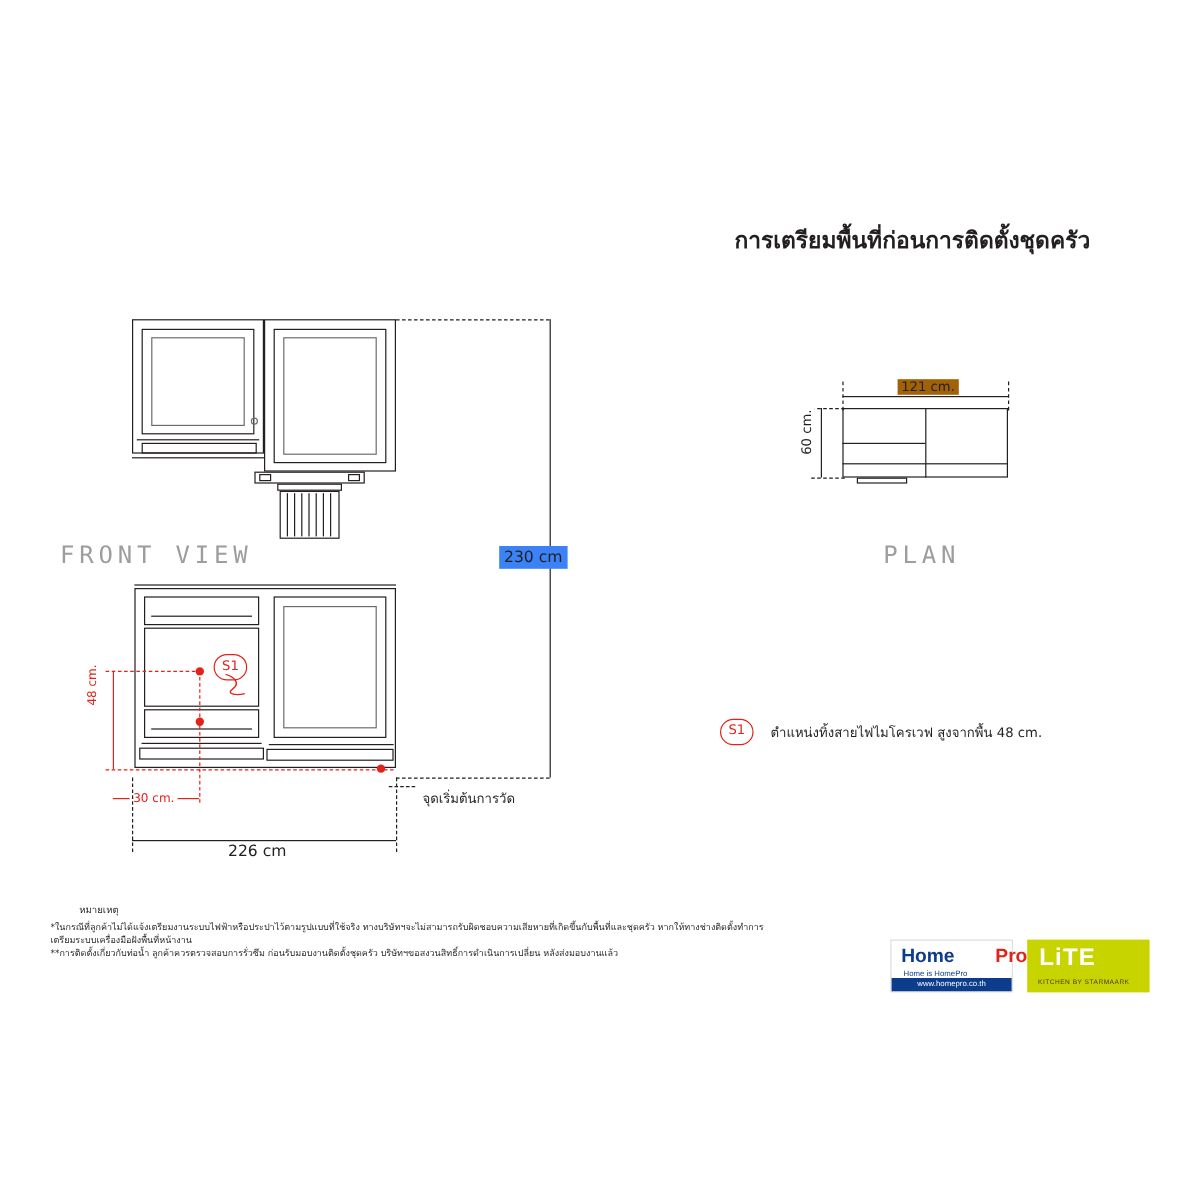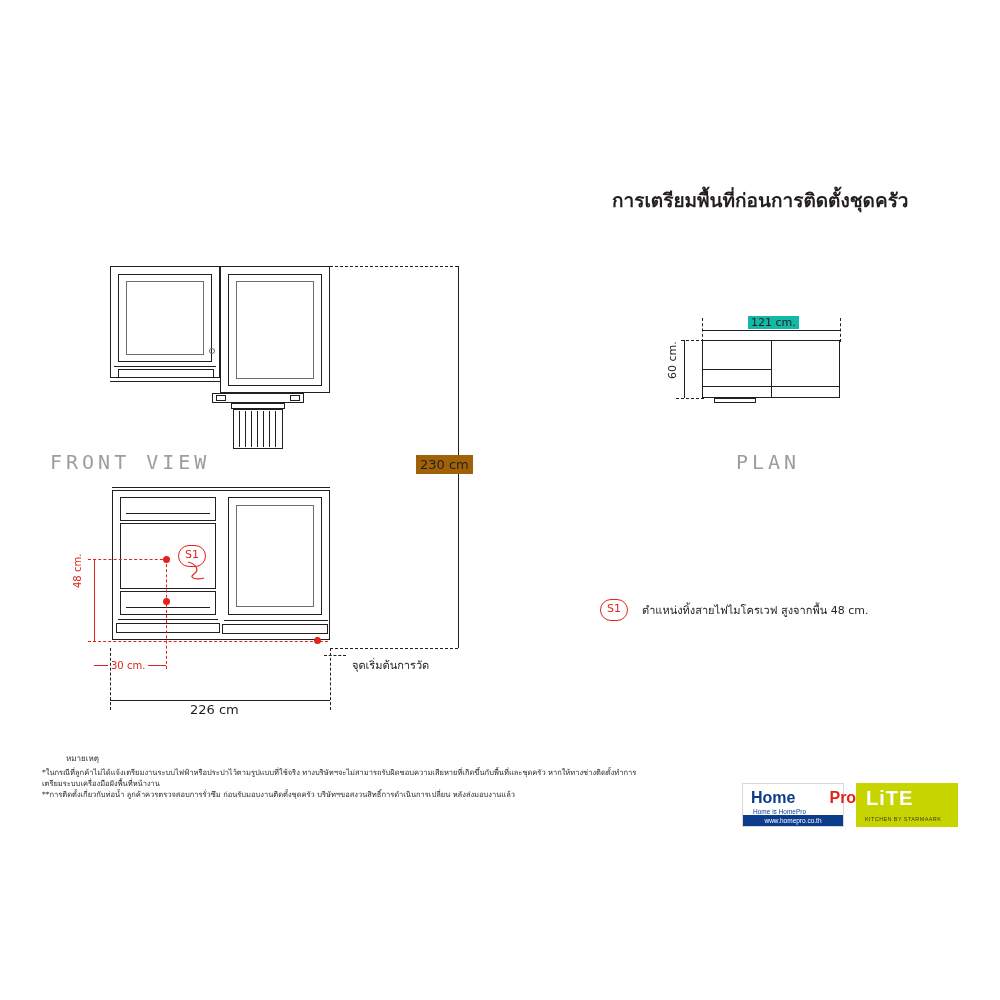--- a/index.html
+++ b/index.html
@@ -181,38 +181,38 @@
   <div class="dash-vr" style="left:166px;top:559px;height:110px;"></div>
   <div class="lbl-red" style="left:108px;top:660px;background:#fff;padding:0 3px;">30 cm.</div>
 
   <div class="dot" style="left:314px;top:637px;"></div>
   <div class="dash-h" style="left:324px;top:655px;width:22px;border-top-color:#231f20;"></div>
   <div class="lbl" style="left:352px;top:656px;">จุดเริ่มต้นการวัด</div>
 
   <div class="dash-h" style="left:330px;top:266px;width:128px;"></div>
   <div class="dash-h" style="left:330px;top:648px;width:128px;"></div>
   <div class="ln v1" style="left:458px;top:266px;height:382px;"></div>
-  <div class="lbl" style="left:416px;top:455px;background:#a16207;padding:2px 4px;font-size:13px;">230 cm</div>
+  <div class="lbl" style="left:416px;top:455px;background:#3b82f6;padding:2px 4px;font-size:13px;">230 cm</div>
 
   <div class="dash-v" style="left:110px;top:648px;height:62px;"></div>
   <div class="dash-v" style="left:330px;top:648px;height:62px;"></div>
   <div class="ln h1" style="left:110px;top:700px;width:220px;"></div>
   <div class="lbl" style="left:190px;top:702px;font-size:13px;">226 cm</div>
 
   <div>
     <div class="box" style="left:702px;top:340px;width:138px;height:58px;"></div>
     <div class="ln v1" style="left:771px;top:340px;height:58px;"></div>
     <div class="ln h1" style="left:702px;top:369px;width:69px;"></div>
     <div class="ln h1" style="left:702px;top:386px;width:138px;"></div>
     <div class="box" style="left:714px;top:398px;width:42px;height:5px;"></div>
 
     <div class="dash-v" style="left:702px;top:318px;height:24px;"></div>
     <div class="dash-v" style="left:840px;top:318px;height:24px;"></div>
     <div class="ln h1" style="left:702px;top:330px;width:138px;"></div>
-    <div class="lbl" style="left:748px;top:316px;background:#14b8a6;padding:0 3px;">121 cm.</div>
+    <div class="lbl" style="left:748px;top:316px;background:#a16207;padding:0 3px;">121 cm.</div>
 
     <div class="dash-h" style="left:676px;top:340px;width:28px;"></div>
     <div class="dash-h" style="left:676px;top:398px;width:28px;"></div>
     <div class="ln v1" style="left:684px;top:340px;height:58px;"></div>
     <div class="lbl" style="left:666px;top:382px;transform:rotate(-90deg);transform-origin:left top;white-space:nowrap;background:#fff;padding:0 3px;">60 cm.</div>
   </div>
 
   <div class="view-title" style="left:736px;top:450px;">PLAN</div>
 
   <div class="s1-badge" style="left:600px;top:599px;">S1</div>

